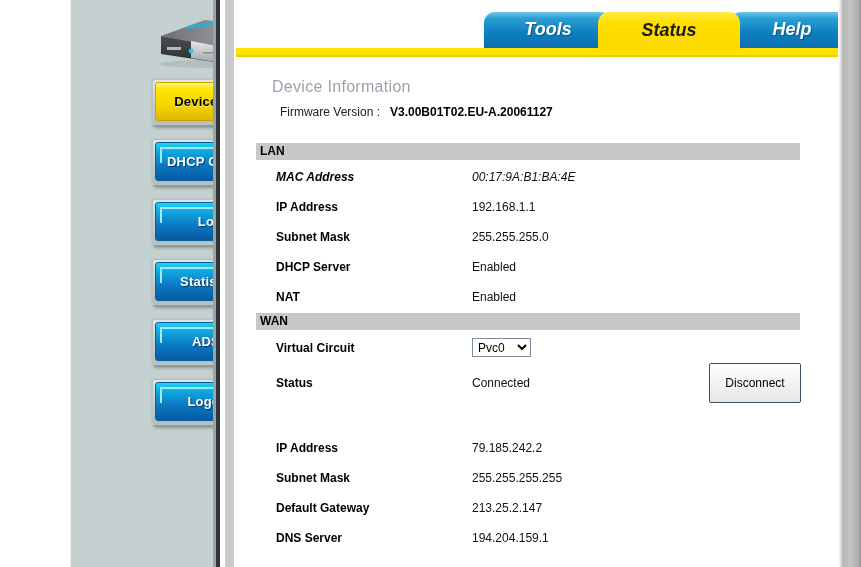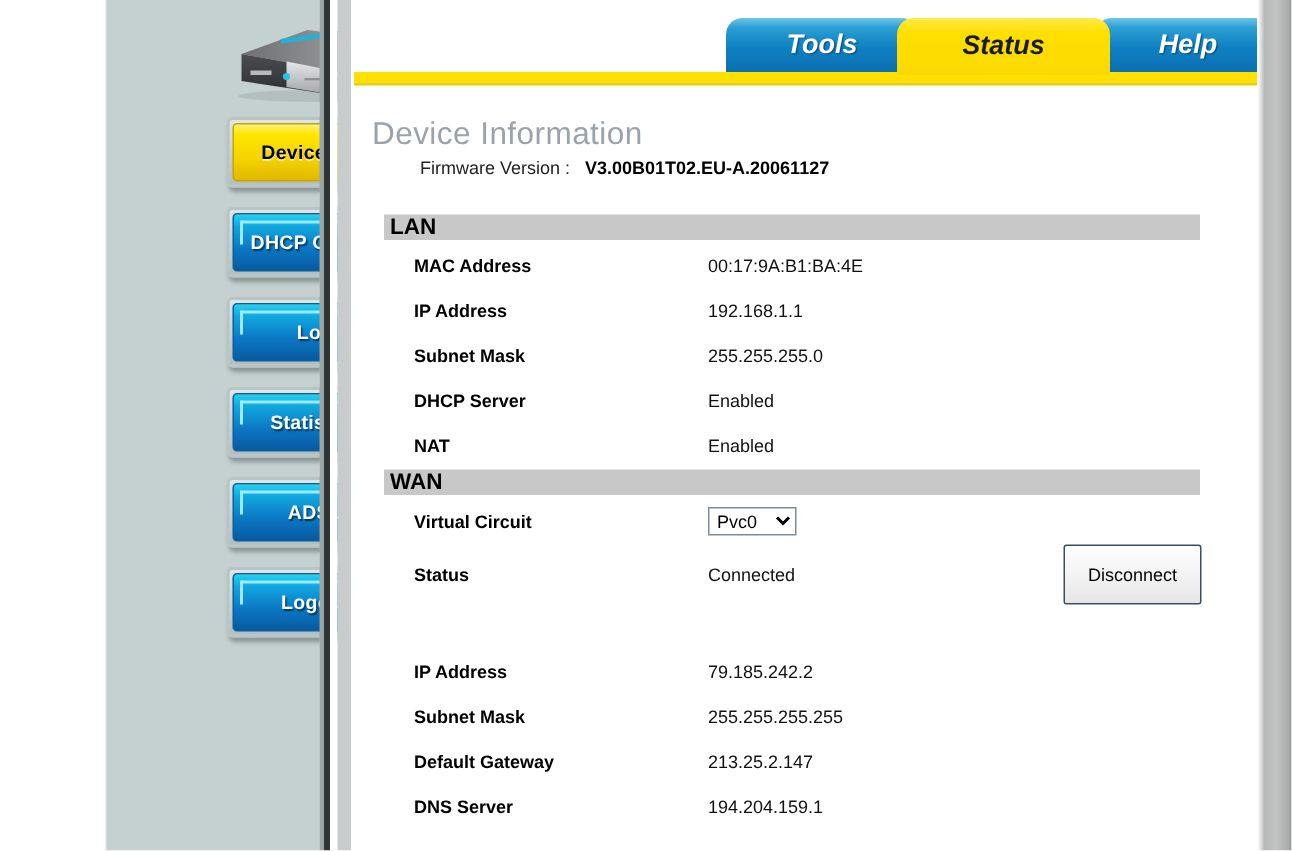--- a/index.html
+++ b/index.html
@@ -169,22 +169,22 @@
     position: absolute;
     left: 0; top: 43px;
     width: 602px; height: 2px;
     background: #e8cf00;
     z-index: 2;
   }
 
   
   .page-title {
     position: absolute;
-    left: 12px; top: 78px;
-    font-size: 21px;
+    left: 36px; top: 78px;
+    font-size: 16px;
     color: #9aa3ab;
     font-weight: normal;
     letter-spacing: 0.3px;
   }
   .fw-row {
     position: absolute;
     left: 22px; top: 105px;
     width: 560px;
     font-size: 12px;
     color: #000000;
@@ -201,21 +201,21 @@
     color: #000000;
   }
 
   .section-bar {
     position: absolute;
     left: 20px;
     width: 544px;
     height: 17px;
     background: #c8c8c8;
     color: #000000;
-    font-size: 15px;
+    font-size: 12px;
     font-weight: bold;
     line-height: 17px;
     padding-left: 4px;
   }
   #lan-bar { top: 143px; }
   #wan-bar { top: 313px; }
 
   .info-row {
     position: absolute;
     left: 20px;
@@ -356,21 +356,21 @@
     </div>
 
     <div class="page-title">Device Information</div>
 
     <div class="fw-row">
       <span class="fw-label">Firmware Version :</span><span class="fw-value">V3.00B01T02.EU-A.20061127</span>
     </div>
 
     <div class="section-bar" id="lan-bar">LAN</div>
 
-    <div class="info-row" style="top:170px;">
+    <div class="info-row" style="top:170px;font-style:italic;">
       <span class="info-label">MAC Address</span>
       <span class="info-value">00:17:9A:B1:BA:4E</span>
     </div>
     <div class="info-row" style="top:200px;">
       <span class="info-label">IP Address</span>
       <span class="info-value">192.168.1.1</span>
     </div>
     <div class="info-row" style="top:230px;">
       <span class="info-label">Subnet Mask</span>
       <span class="info-value">255.255.255.0</span>

